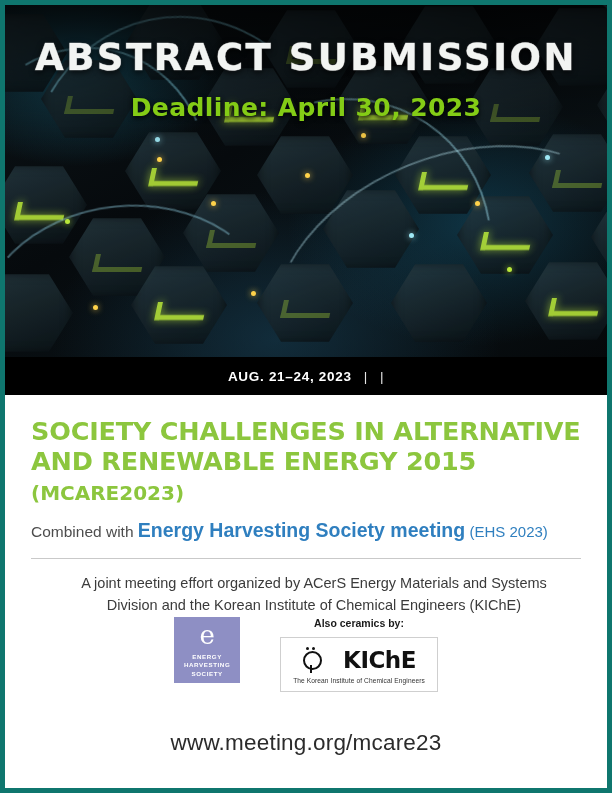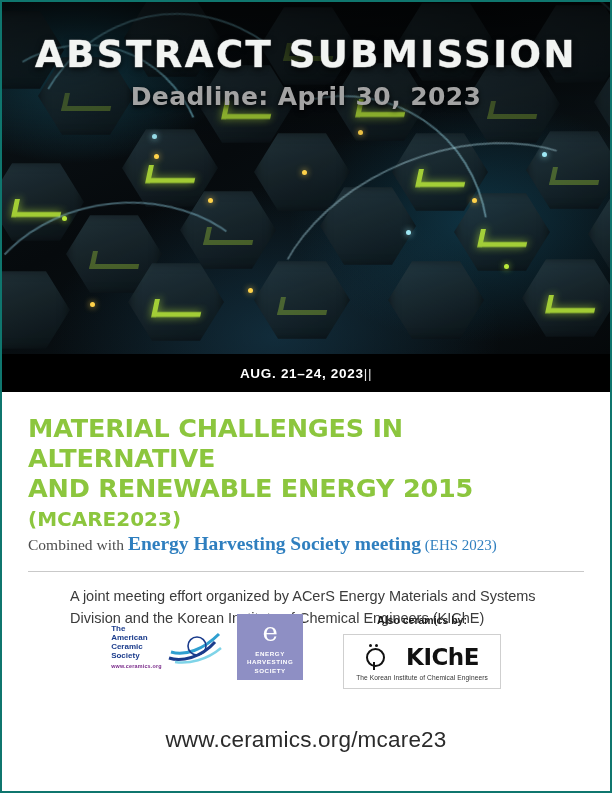--- a/index.html
+++ b/index.html
@@ -11,21 +11,21 @@
     width: 612px;
     height: 793px;
     font-family: "Liberation Sans", sans-serif;
     overflow: hidden;
   }
   .poster {
     position: relative;
     width: 612px;
     height: 793px;
     box-sizing: border-box;
-    border: 2px solid #0f766e;
+    border: 5px solid #0f766e;
     background: #ffffff;
     overflow: hidden;
   }
 
   
   .hero {
     position: relative;
     width: 100%;
     height: 352px;
     overflow: hidden;
@@ -104,37 +104,38 @@
     font-family: "DejaVu Sans", sans-serif;
     font-weight: bold;
     font-size: 37px;
     letter-spacing: 2.5px;
     line-height: 1;
     color: #f2f4f2;
     text-shadow: 0 2px 6px rgba(0,0,0,0.85), 0 0 2px rgba(255,255,255,0.3);
     -webkit-text-stroke: 0.6px rgba(255,255,255,0.55);
   }
   .deadline {
-    margin-top: 9px;
+    margin-top: 17px;
     font-family: "DejaVu Sans", sans-serif;
     font-weight: bold;
     font-size: 25px;
     letter-spacing: 0.4px;
-    color: #a3a3a3;
+    color: #84cc16;
     text-shadow: 0 2px 5px rgba(0,0,0,0.9);
   }
 
   
   .venue-bar {
     height: 38px;
     background: #000000;
     color: #ffffff;
     display: flex;
     align-items: center;
     justify-content: center;
+    gap: 12px;
     font-weight: bold;
     font-size: 13.5px;
     letter-spacing: 0.7px;
   }
   .venue-sep { color: #ffffff; font-weight: normal; opacity: 0.9; }
 
   
   .titles {
     padding: 22px 26px 0 26px;
   }
@@ -145,44 +146,44 @@
     line-height: 1.17;
     color: #8cc63e;
     letter-spacing: -0.2px;
   }
   .main-title .acronym {
     font-size: 20px;
     color: #8cc63e;
     letter-spacing: 0;
   }
   .combined {
+    margin-top: 13px;
     font-size: 15.5px;
     color: #4d4d4d;
-    font-family: Liberation Serif, serif;
   }
   .combined .ehs {
     font-weight: bold;
     font-size: 19.5px;
     color: #2f7fbf;
   }
   .combined .ehs-year {
     font-size: 15px;
     color: #2f7fbf;
   }
 
   .rule {
     margin: 16px 26px 0 26px;
     height: 1px;
     background: #c9c9c9;
   }
 
   .joint {
     margin: 14px 0 0 16px;
     padding: 0 52px;
-    text-align: left;
+    text-align: center;
     font-size: 14.5px;
     line-height: 1.5;
     color: #3b3b3b;
   }
 
   
   .sponsors {
     position: absolute;
     left: 0; right: 0;
     top: 612px;
@@ -399,55 +400,40 @@
   </div>
 
   <div class="venue-bar">
     <span>AUG. 21–24, 2023</span>
     <span class="venue-sep">|</span>
     <span class="venue-sep">|</span>
   </div>
 
   <div class="titles">
     <div class="main-title">
-      <span>MATERIAL CHALLENGES IN ALTERNATIVE</span><br>
+      <span>SOCIETY CHALLENGES IN ALTERNATIVE</span><br>
       <span>AND RENEWABLE ENERGY 2015</span>
       <span class="acronym">(MCARE2023)</span>
     </div>
     <div class="combined">
       <span>Combined with</span>
       <span class="ehs">Energy Harvesting Society meeting</span>
       <span class="ehs-year">(EHS 2023)</span>
     </div>
   </div>
 
   <div class="rule"></div>
 
   <div class="joint">A joint meeting effort organized by ACerS Energy Materials and Systems Division and the Korean Institute of Chemical Engineers (KIChE)</div>
 
   <div class="sponsors">
 
     <div class="sponsor-col">
       <div class="logo-row">
 
-        <div class="acers">
-          <div class="acers-text">
-            <div>The</div>
-            <div>American</div>
-            <div>Ceramic</div>
-            <div>Society</div>
-            <div class="acers-url">www.ceramics.org</div>
-          </div>
-          <svg class="acers-swoosh" viewBox="0 0 56 38">
-            <path d="M2 30 C14 34 34 30 48 14" stroke="#1b3c8c" stroke-width="3" fill="none"></path>
-            <path d="M4 24 C18 28 36 22 52 6" stroke="#2f9fd0" stroke-width="3" fill="none"></path>
-            <path d="M8 34 C22 36 40 32 54 20" stroke="#7fd4e8" stroke-width="2.4" fill="none"></path>
-            <circle cx="30" cy="18" r="9" fill="none" stroke="#1b3c8c" stroke-width="1.6"></circle>
-          </svg>
-        </div>
 
         <div class="ehs-logo">
           <div class="ehs-mark">e</div>
           <div class="ehs-words">
             <div>ENERGY</div>
             <div>HARVESTING</div>
             <div>SOCIETY</div>
           </div>
         </div>
 
@@ -467,15 +453,15 @@
             <div class="stem"></div>
           </div>
           <div class="kiche-word">KIChE</div>
         </div>
         <div class="kiche-sub">The Korean Institute of Chemical Engineers</div>
       </div>
     </div>
 
   </div>
 
-  <div class="poster-url">www.ceramics.org/mcare23</div>
+  <div class="poster-url">www.meeting.org/mcare23</div>
 
 </div>
 
 </body></html>

